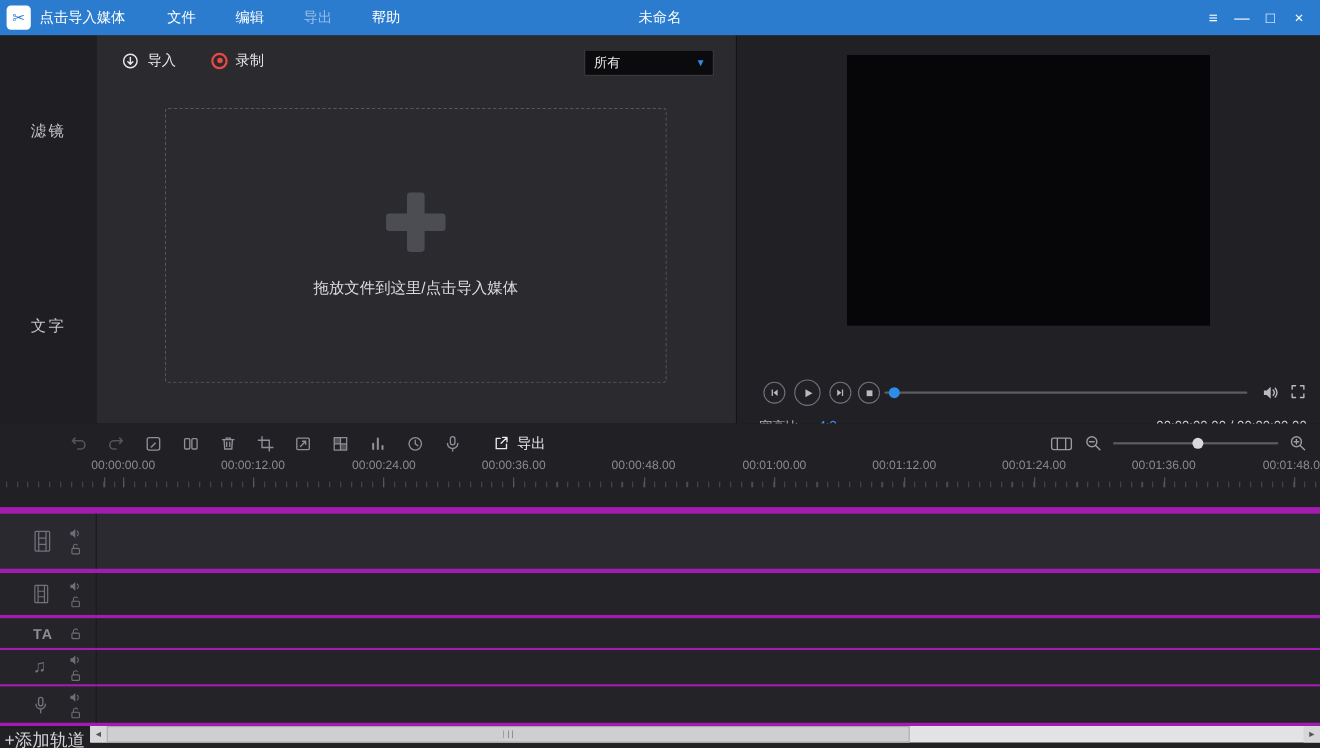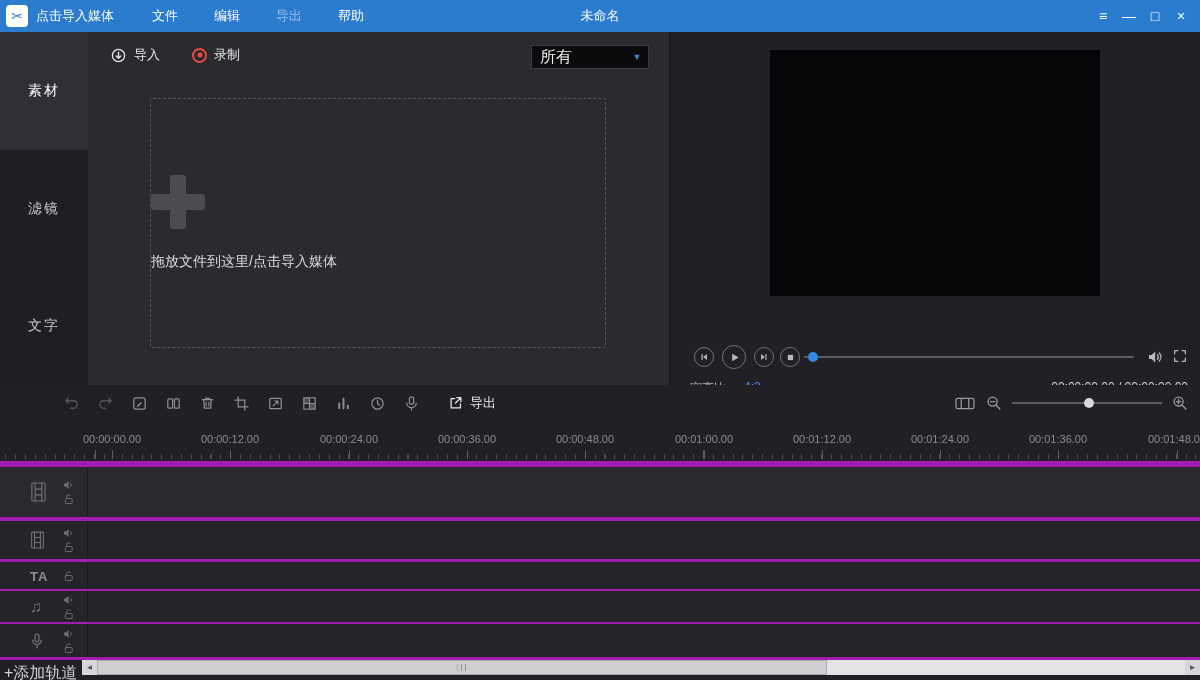--- a/index.html
+++ b/index.html
@@ -25,24 +25,24 @@
   .side-item { flex:1; display:flex; align-items:center; justify-content:center; color:#c7c7cb; font-size:14px; letter-spacing:2px; cursor:default; }
   .side-item.active { background:#2f2f38; color:#fff; }
 
   .media-panel { flex:1; position:relative; background:#2a2a2f; border-right:1px solid #141417; }
   .import-btn, .record-btn { position:absolute; top:14px; display:flex; align-items:center; gap:7px; color:#e8e8ea; font-size:13px; cursor:default; }
   .import-btn { left:22px; }
   .record-btn { left:104px; }
   .rec-ic { width:15px; height:15px; border:2px solid #e84a45; border-radius:50%; position:relative; }
   .rec-ic::after { content:""; position:absolute; left:50%; top:50%; transform:translate(-50%,-50%); width:5px; height:5px; border-radius:50%; background:#e84a45; }
   .filter-dd { position:absolute; right:20px; top:13px; width:118px; height:24px; background:#0b0b0d; border:1px solid #3c3c42; display:flex; align-items:center; cursor:default; }
-  .filter-dd .val { flex:1; padding-left:8px; font-size:16px; color:#e8e8ea; }
+  .filter-dd .val { flex:1; padding-left:8px; font-size:12px; color:#e8e8ea; }
   .filter-dd .arrow { width:22px; color:#2f8ce8; font-size:9px; text-align:center; }
 
-  .dropzone { position:absolute; left:62px; top:66px; width:456px; height:250px; border:1px dashed #55555c; border-radius:3px; display:flex; flex-direction:column; align-items:flex-start; justify-content:center; gap:24px; cursor:default; }
+  .dropzone { position:absolute; left:62px; top:66px; width:456px; height:250px; border:1px dashed #55555c; border-radius:3px; display:flex; flex-direction:column; align-items:center; justify-content:center; gap:24px; cursor:default; }
   .plus { position:relative; width:54px; height:54px; }
   .plus::before { content:""; position:absolute; top:50%; left:0; transform:translateY(-50%); width:54px; height:16px; background:#4c4c53; border-radius:3px; }
   .plus::after { content:""; position:absolute; left:50%; top:0; transform:translateX(-50%); width:16px; height:54px; background:#4c4c53; border-radius:3px; }
   .dz-text { color:#dcdcde; font-size:14px; }
 
   
   .preview-panel { width:530px; position:relative; background:#202025; flex:none; }
   .video-area { position:absolute; left:100px; top:18px; width:330px; height:246px; background:#060608; }
   .pv-controls { position:absolute; left:0; right:0; top:312px; height:28px; }
   .ctl-btn { position:absolute; width:20px; height:20px; border:1px solid #71717a; border-radius:50%; color:#b9b9bf; display:flex; align-items:center; justify-content:center; top:3px; }
@@ -59,21 +59,21 @@
   .timeline { position:absolute; top:385px; left:0; width:1200px; height:295px; background:#202025; }
   .tl-toolbar { position:absolute; top:0; left:0; right:0; height:36px; }
   .tl-icons { position:absolute; left:62px; top:0; height:36px; display:flex; align-items:center; gap:16px; color:#8f8f96; }
   .tl-ic { width:18px; height:18px; display:flex; align-items:center; justify-content:center; }
   .tl-ic.dim { color:#54545b; }
   .export-btn { display:flex; align-items:center; gap:6px; margin-left:12px; color:#e9e9eb; font-size:13px; cursor:default; }
   .tl-right { position:absolute; right:12px; top:0; height:36px; display:flex; align-items:center; gap:10px; color:#9a9aa0; }
   .zoom-slider { width:150px; height:2px; background:#5c5c63; position:relative; }
   .zoom-handle { position:absolute; left:48%; top:-4px; width:10px; height:10px; background:#d9d9dc; border-radius:50%; }
 
-  .ruler { position:absolute; top:36px; left:0; right:0; height:40px; overflow:hidden; }
+  .ruler { position:absolute; top:20px; left:0; right:0; height:40px; overflow:hidden; }
   .ruler-label { position:absolute; top:12px; transform:translateX(-50%); font-size:11px; color:#8a8a90; white-space:nowrap; }
   .ticks-minor { position:absolute; bottom:2px; left:0; right:0; height:5px; background:repeating-linear-gradient(90deg,#4b4b52 0 1px,transparent 1px 9.85px); background-position:112px 0; }
   .ticks-major { position:absolute; bottom:2px; left:0; right:0; height:9px; background:repeating-linear-gradient(90deg,#5d5d64 0 1px,transparent 1px 118.3px); background-position:112px 0; }
 
   .tracks { position:absolute; top:76px; left:0; right:0; height:199px; background:#a21caf; }
   .t-row { position:absolute; left:0; right:0; display:flex; }
   .t-head { width:88px; flex:none; background:#242429; border-right:1px solid #19191d; position:relative; color:#73737b; }
   .t-lane { flex:1; background:#232328; }
   .t-row.r1 .t-head { background:#29292f; }
   .t-row.r1 .t-lane { background:#2a2a30; }
@@ -109,21 +109,20 @@
       <div class="win-btn">≡</div>
       <div class="win-btn">—</div>
       <div class="win-btn">□</div>
       <div class="win-btn">×</div>
     </div>
   </header>
 
   <div class="main-row">
 
     <aside class="sidebar">
-      <div class="side-item active">素材</div>
       <div class="side-item">滤镜</div>
       <div class="side-item">文字</div>
     </aside>
 
     <section class="media-panel">
       <div class="import-btn">
         <span>
           <svg width="17" height="17" viewBox="0 0 18 18" fill="none" stroke="currentColor" stroke-width="1.4" stroke-linecap="round" stroke-linejoin="round">
               <circle cx="9" cy="9" r="6.5"></circle>
               <path d="M9 5.5v6.5M6.6 9.6 9 12l2.4-2.4"></path>

